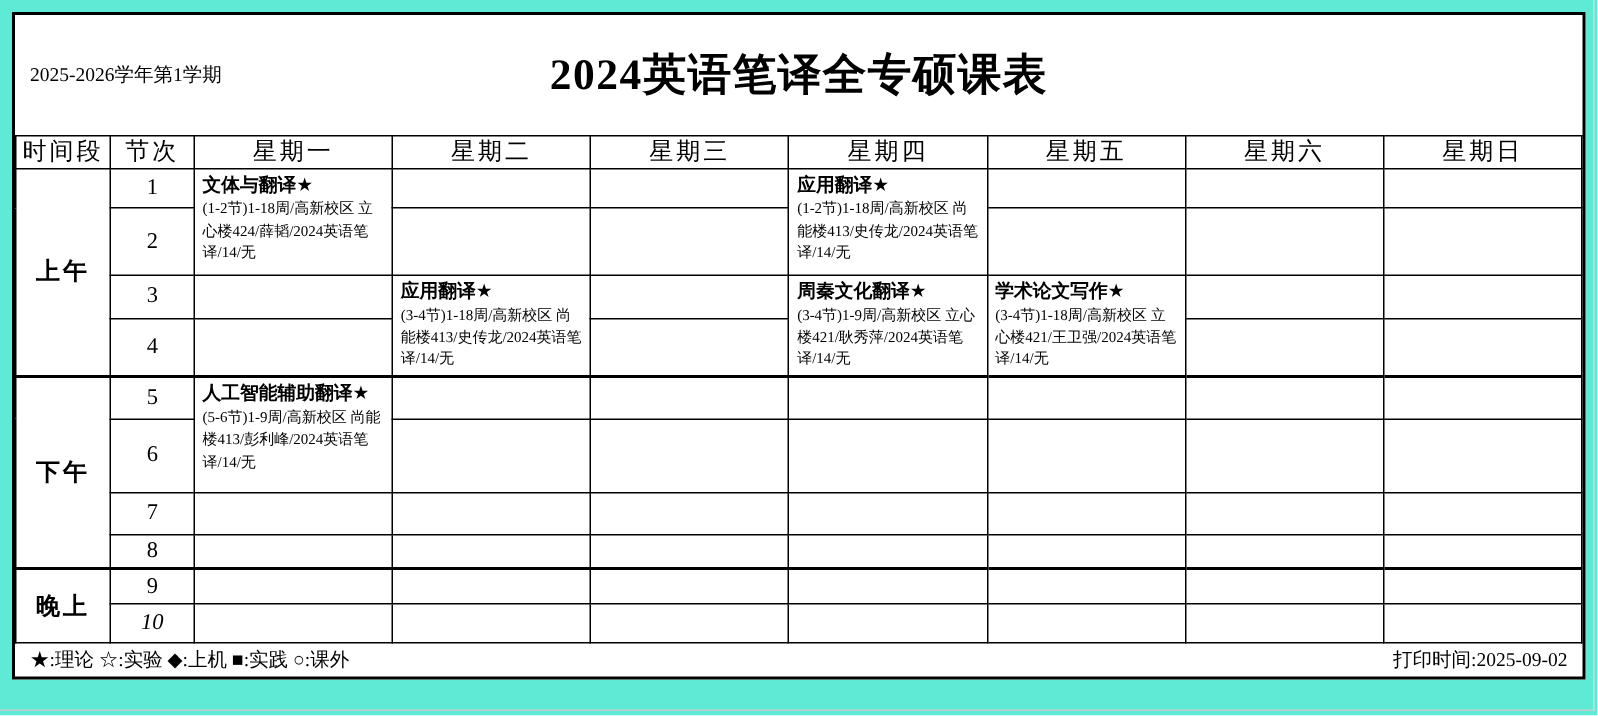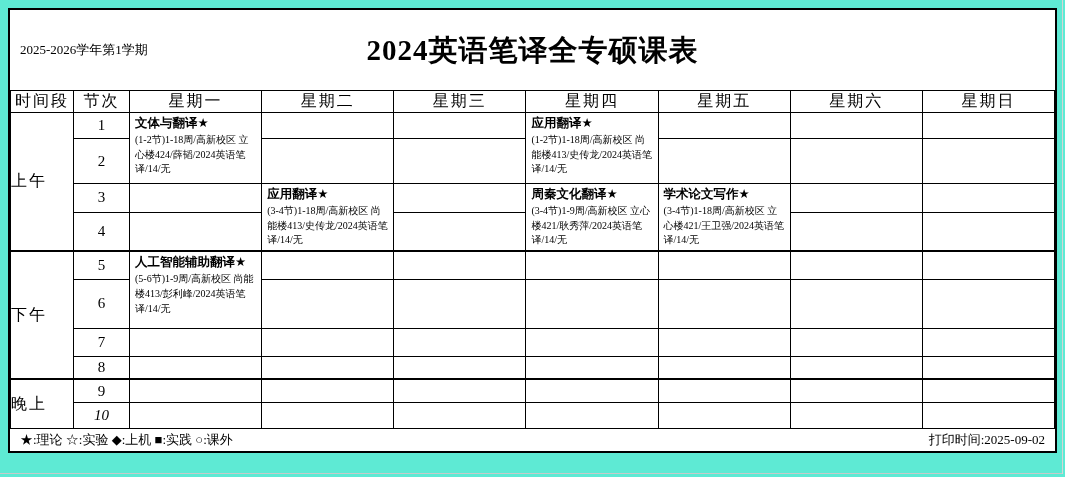--- a/index.html
+++ b/index.html
@@ -68,23 +68,24 @@
   .h-r2  { height: 45px; }
   .h-r3  { height: 28px; }
   .h-r4  { height: 38px; }
   .h-r5  { height: 28px; }
   .h-r6  { height: 49px; }
   .h-r7  { height: 28px; }
   .h-r8  { height: 23px; }
   .h-r9  { height: 23px; }
   .h-r10 { height: 26px; font-style: italic; }
   td.section-cell {
-    text-align: left;
+    text-align: center;
     font-size: 16px;
     letter-spacing: 2px;
+    font-weight: bold;
   }
   td.period-cell {
     text-align: center;
     font-size: 15px;
   }
   td.course-cell {
     vertical-align: top;
     padding: 2px 4px 2px 5px;
   }
   .course-title {

